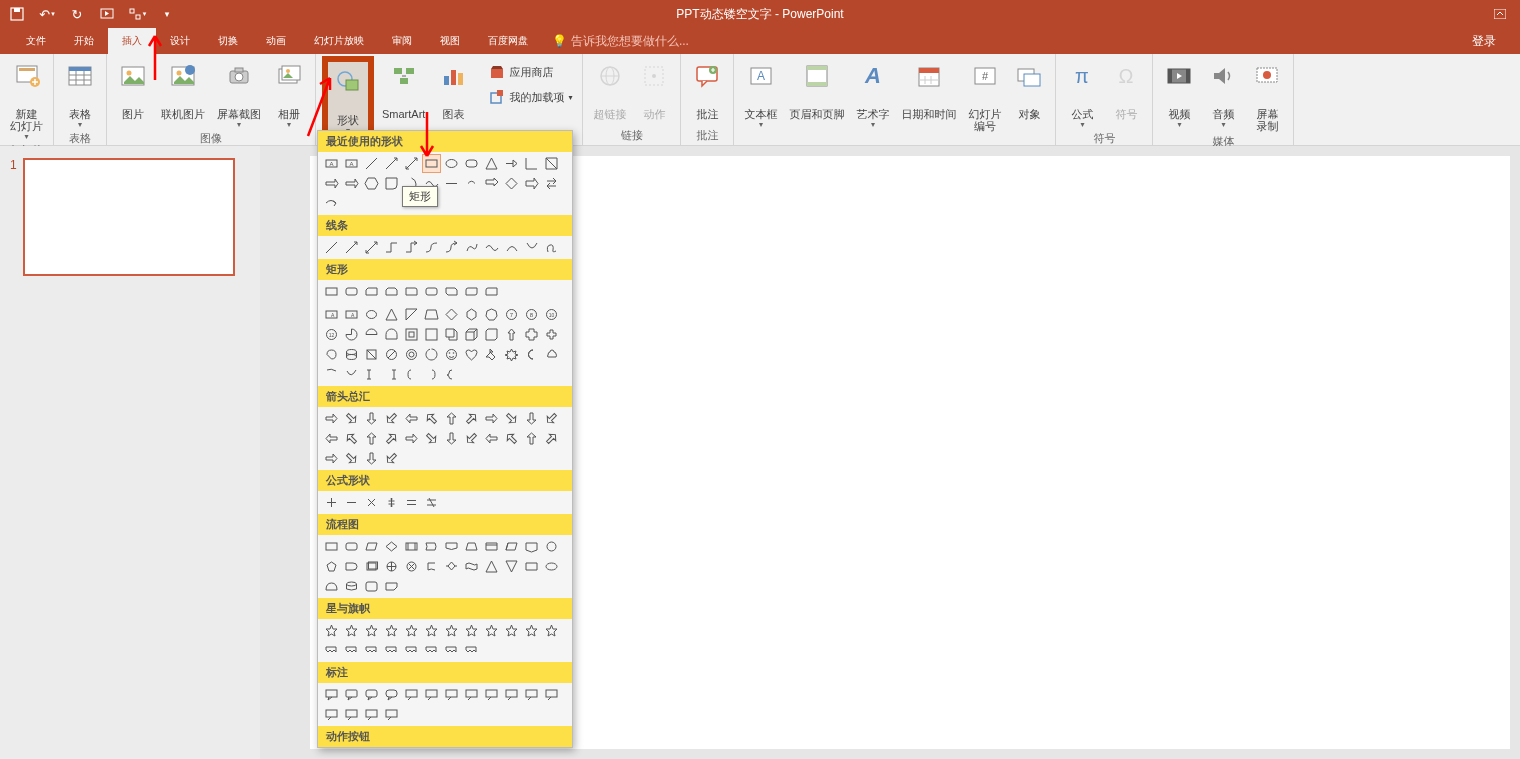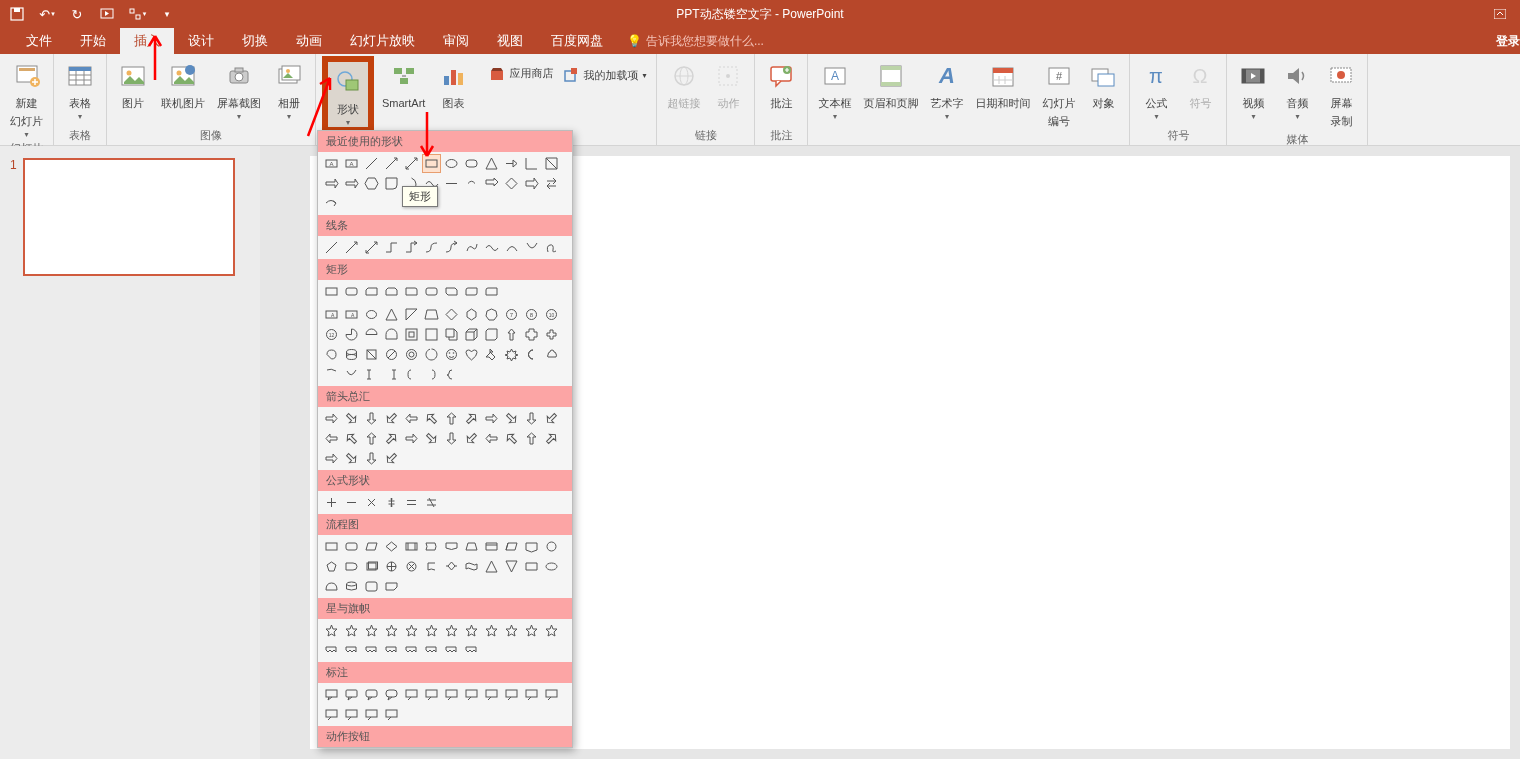--- a/index.html
+++ b/index.html
@@ -8,55 +8,55 @@
 
 .titlebar { height: 28px; background: #b7472a; display: flex; align-items: center; padding: 0 6px; position: relative; }
 .titlebar .qat { display: flex; gap: 8px; align-items: center; }
 .titlebar .qat-btn { width: 22px; height: 22px; display: flex; align-items: center; justify-content: center; color: #fff; font-size: 13px; cursor: pointer; }
 .titlebar .title-center { position: absolute; left: 50%; transform: translateX(-50%); color: #fff; font-size: 12px; }
 .titlebar .win-controls { margin-left: auto; display: flex; gap: 2px; }
 .titlebar .win-btn { width: 28px; height: 22px; color: #fff; display: flex; align-items: center; justify-content: center; font-size: 11px; }
 
 
 .tabstrip { height: 26px; background: #b7472a; display: flex; align-items: stretch; padding-left: 12px; }
-.tab { padding: 0 14px; color: #fff; font-size: 13px; display: flex; align-items: center; cursor: pointer; }
+.tab { padding: 0 14px; color: #fff; font-size: 10px; display: flex; align-items: center; cursor: pointer; }
 .tab.active { background: #f1f1f1; color: #b7472a; }
 .tab.file { color: #fff; }
 .tellme { display: flex; align-items: center; color: #f4c3b8; font-size: 12px; margin-left: 10px; gap: 4px; }
-.signin { margin-left: auto; color: #fff; font-size: 12px; padding-right: 0; display: flex; align-items: center; font-weight: bold; }
+.signin { margin-left: auto; color: #fff; font-size: 12px; padding-right: 24px; display: flex; align-items: center; }
 
 
 .ribbon { height: 92px; background: #f1f1f1; border-bottom: 1px solid #d4d4d4; display: flex; }
 .group { border-right: 1px solid #d4d4d4; display: flex; flex-direction: column; padding: 2px 6px 0 6px; }
 .group-content { flex: 1; display: flex; align-items: flex-start; gap: 4px; }
 .group-label { font-size: 11px; color: #666; text-align: center; padding: 2px 0; }
 .big-btn { display: flex; flex-direction: column; align-items: center; justify-content: flex-start; padding: 4px 4px 0 4px; min-width: 40px; cursor: pointer; }
 .big-btn.selected { background: #dcd6ce; border: 6px solid #c2410c; }
 .big-icon { width: 32px; height: 32px; display: flex; align-items: center; justify-content: center; }
-.big-label { font-size: 11px; color: #444; margin-top: 2px; text-align: center; line-height: 18px; white-space: pre; }
+.big-label { font-size: 11px; color: #444; margin-top: 16px; text-align: center; line-height: 12px; white-space: pre; }
 .big-btn .caret { font-size: 8px; color: #666; }
 .big-btn.disabled .big-label { color: #aaa; }
 .big-btn.disabled svg { opacity: 0.4; }
 
-.stack-btns { display: flex; flex-direction: row; gap: 2px; padding-top: 6px; text-align: center; }
+.stack-btns { display: flex; flex-direction: column; gap: 2px; padding-top: 6px; text-align: center; }
 .small-btn { display: flex; align-items: center; gap: 4px; font-size: 11px; color: #444; padding: 2px 4px; cursor: pointer; }
 .small-btn .small-icon { width: 16px; height: 16px; display: flex; align-items: center; justify-content: center; }
 
 
 .workspace { display: flex; height: calc(759px - 28px - 26px - 92px); }
 .slide-panel { width: 260px; background: #ececec; padding: 12px 10px; }
 .slide-thumb-wrapper { display: flex; gap: 6px; }
 .slide-num { font-size: 12px; color: #b7472a; }
 .slide-thumb { width: 212px; height: 118px; background: #fff; border: 2px solid #d05b3e; }
 .slide-area { flex: 1; background: #e6e6e6; position: relative; }
 .slide-canvas { position: absolute; left: 50px; right: 10px; top: 10px; bottom: 10px; background: #fff; }
 
 
 .shapes-dropdown { position: absolute; left: 317px; top: 130px; width: 256px; background: #f5f5f5; border: 1px solid #bcbcbc; box-shadow: 2px 3px 8px rgba(0,0,0,0.3); z-index: 100; }
-.shapes-section-header { background: #fca5a5; font-size: 11px; color: #555; padding: 3px 8px; font-weight: normal; }
+.shapes-section-header { background: #fde047; font-size: 11px; color: #555; padding: 3px 8px; font-weight: bold; }
 .shapes-grid { display: flex; flex-wrap: wrap; padding: 2px 4px; gap: 1px; }
 .shape-item { width: 19px; height: 19px; display: flex; align-items: center; justify-content: center; cursor: pointer; }
 .shape-item.highlighted { background: #fde2cf; border: 1px solid #e89e6f; }
 .shape-item svg { width: 15px; height: 15px; }
 
 .tooltip { position: absolute; background: #fffff0; border: 1px solid #7a7a7a; padding: 2px 6px; font-size: 11px; color: #333; z-index: 200; box-shadow: 1px 1px 3px rgba(0,0,0,0.3); }
 
 
 .arrow-annotation { position: absolute; z-index: 150; pointer-events: none; }
 </style>

